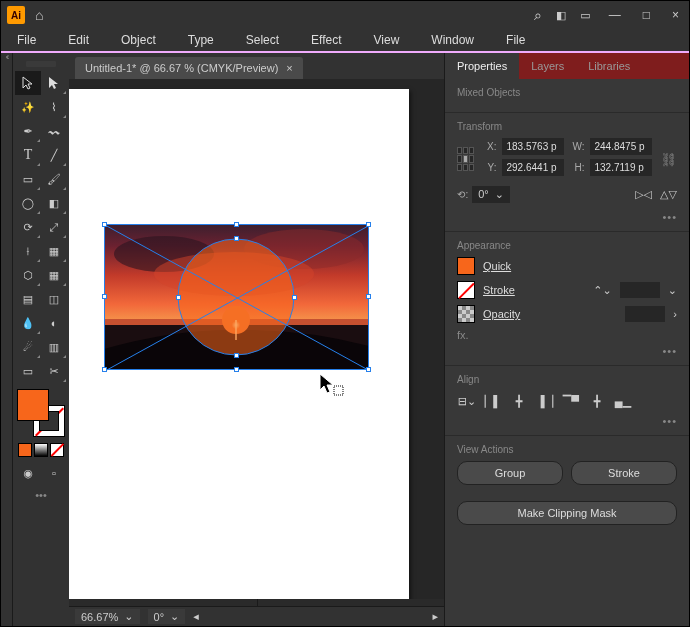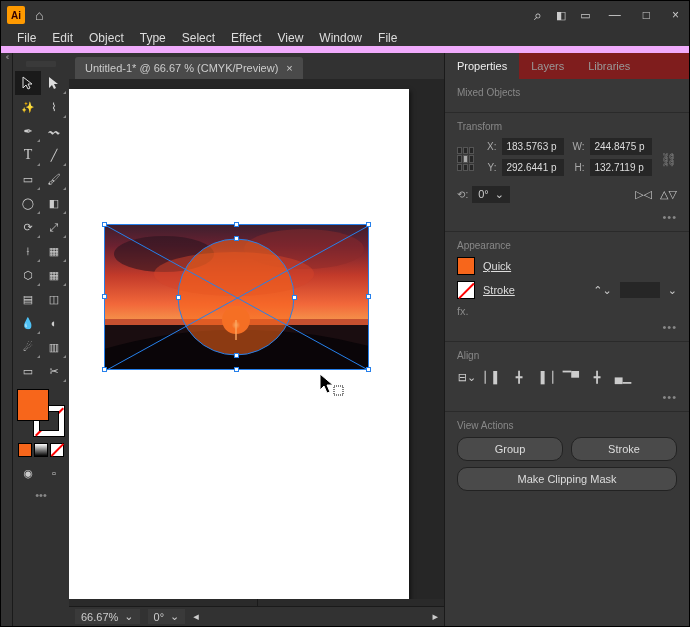--- a/index.html
+++ b/index.html
@@ -2,21 +2,21 @@
 <html><head>
 <meta charset="utf-8">
 <style>
 *{box-sizing:border-box;margin:0;padding:0;font-family:"Segoe UI",Arial,sans-serif;font-size:11px;color:#ccc;user-select:none}
 body{background:#323232;width:690px;height:627px;overflow:hidden;border:1px solid #000}
 .titlebar{height:28px;background:#323232;display:flex;align-items:center;padding:0 6px;gap:10px}
 .ai-logo{width:18px;height:18px;background:#ff9a00;display:flex;align-items:center;justify-content:center;color:#300;font-weight:bold;font-size:10px;border-radius:2px}
 .home-icon{color:#ccc;font-size:14px}
 .titlebar-right{margin-left:auto;display:flex;align-items:center;gap:14px}
 .win-btn{color:#ccc;font-size:12px;padding:0 4px}
-.menubar{height:24px;background:#323232;display:flex;align-items:center;padding:0 8px;gap:0;border-bottom:7px solid #f0abfc}
+.menubar{height:24px;background:#323232;display:flex;align-items:center;padding:0 8px;gap:16px;border-bottom:2px solid #f0abfc}
 .menubar span{padding:3px 8px;color:#ddd;font-size:12px}
 .main{display:flex;height:calc(100% - 52px)}
 .lsb{width:12px;background:#323232;border-right:1px solid #1a1a1a}
 .lsb-top{height:8px;display:flex;justify-content:center;align-items:center;color:#888;font-size:9px;letter-spacing:-2px}
 .tools{width:56px;background:#323232;display:flex;flex-direction:column;align-items:center;padding:4px 0;gap:0}
 .tool-grip{width:30px;height:6px;background:#3a3a3a;margin:4px 0;border-radius:1px}
 .tool-row{display:flex;gap:0}
 .tool{width:26px;height:24px;display:flex;align-items:center;justify-content:center;color:#ccc;position:relative}
 .tool.active{background:#1a1a1a}
 .tool .tri{position:absolute;right:1px;bottom:1px;width:0;height:0;border-right:3px solid #888;border-top:3px solid transparent}
@@ -52,21 +52,21 @@
 .more{text-align:right;color:#888;letter-spacing:1px;font-size:11px;padding-top:4px}
 .ap-row{display:flex;align-items:center;gap:8px;margin-bottom:6px}
 .fill-sw{width:18px;height:18px;border:1px solid #000}
 .stroke-sw{width:18px;height:18px;border:1px solid #000;position:relative;background:#fff}
 .stroke-sw::before{content:"";position:absolute;width:130%;height:2px;background:red;top:50%;left:-15%;transform:rotate(-45deg)}
 .op-sw{width:18px;height:18px;background:repeating-conic-gradient(#888 0 25%,#ccc 0 50%) 0 0/8px 8px;border:1px solid #000}
 .ap-lbl{font-size:11px;color:#ddd;text-decoration:underline}
 .dd2{background:#262626;width:40px;height:16px;display:inline-block}
 .align-row{display:flex;gap:6px;align-items:center;margin-top:6px}
 .align-btn{width:20px;height:20px;display:flex;align-items:center;justify-content:center;color:#ccc}
-.qa-row{display:flex;gap:8px;margin-bottom:6px}
+.qa-row{display:flex;gap:8px;margin-bottom:16px}
 .qa-btn{flex:1;background:#4a4a4a;border:1px solid #222;padding:5px 0;text-align:center;font-size:11px;color:#ddd;border-radius:10px}
 .qa-full{width:100%;background:#4a4a4a;border:1px solid #222;padding:5px 0;text-align:center;font-size:11px;color:#ddd;border-radius:10px}
 .cursor{position:absolute;pointer-events:none}
 .cursor svg{display:block}
 .hscroll{position:absolute;bottom:0;left:0;right:0;height:7px;background:#2a2a2a}
 .scroll-sep{width:1px;height:100%;background:#1a1a1a;position:absolute;left:50%}
 svg{pointer-events:none}
 </style>
 </head>
 <body>
@@ -323,20 +323,26 @@
         <div class="fill-sw" style="background:#f7661b"></div>
         <span class="ap-lbl">Quick</span>
       </div>
       <div class="ap-row">
         <div class="stroke-sw"></div>
         <span class="ap-lbl">Stroke</span>
         <span style="margin-left:auto">⌃⌄</span>
         <span class="dd2"></span>
           <span>⌄</span>
       </div>
+      <div class="ap-row">
+        <div class="op-sw"></div>
+        <span class="ap-lbl">Opacity</span>
+        <span class="dd2" style="margin-left:auto"></span>
+          <span>›</span>
+      </div>
       <div style="color:#888;margin-top:6px">fx.</div>
       <div class="more">•••</div>
     </div>
     <div class="section">
       <div class="sec-sub">Align</div>
       <div class="align-row">
         <span class="align-btn">⊟⌄</span>
         <span class="align-btn">▏▌</span>
         <span class="align-btn">╋</span>
         <span class="align-btn">▐▕</span>

